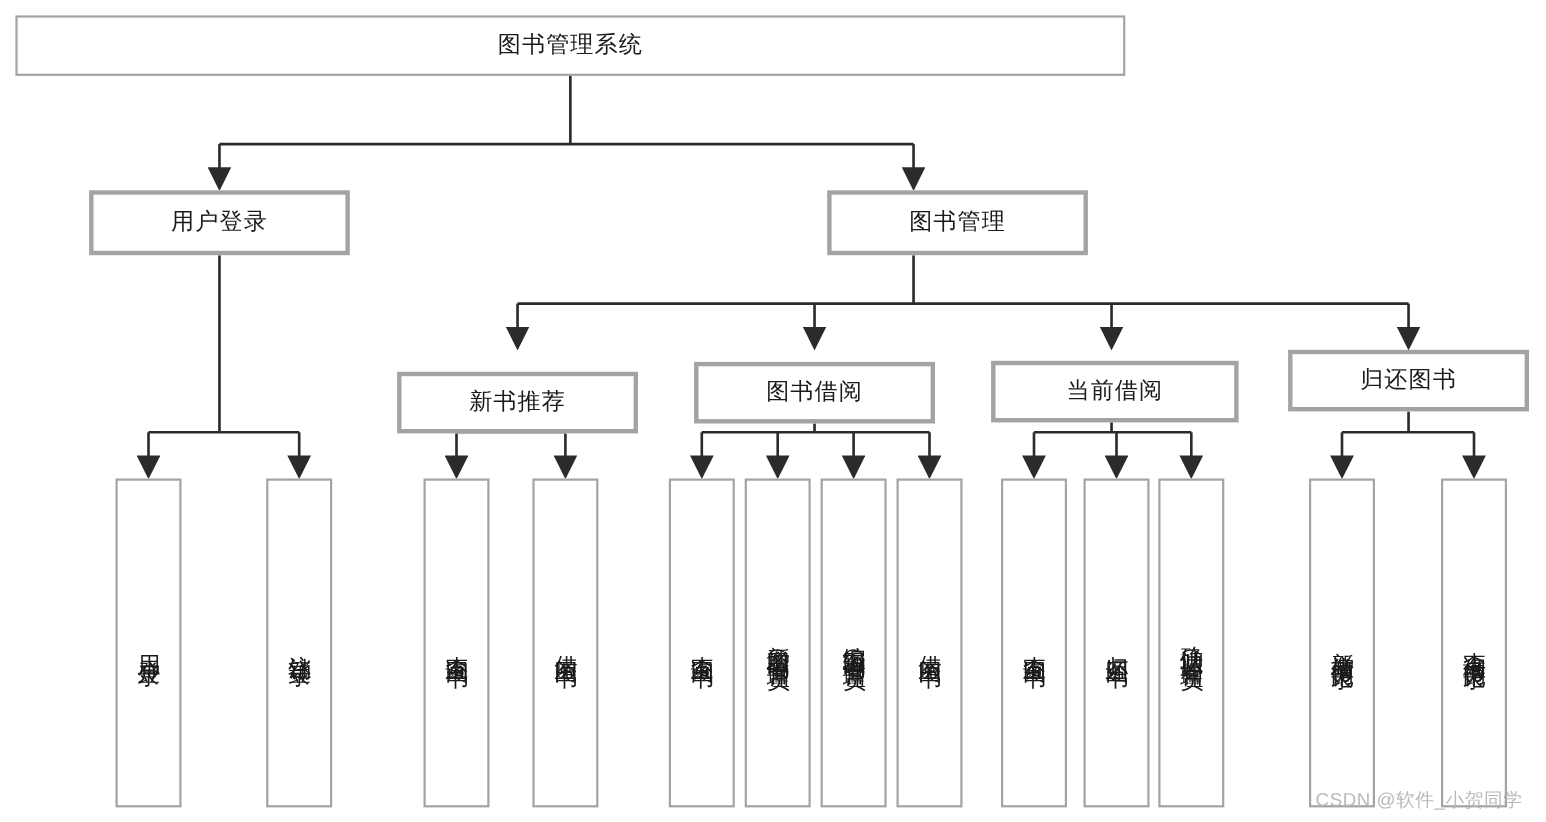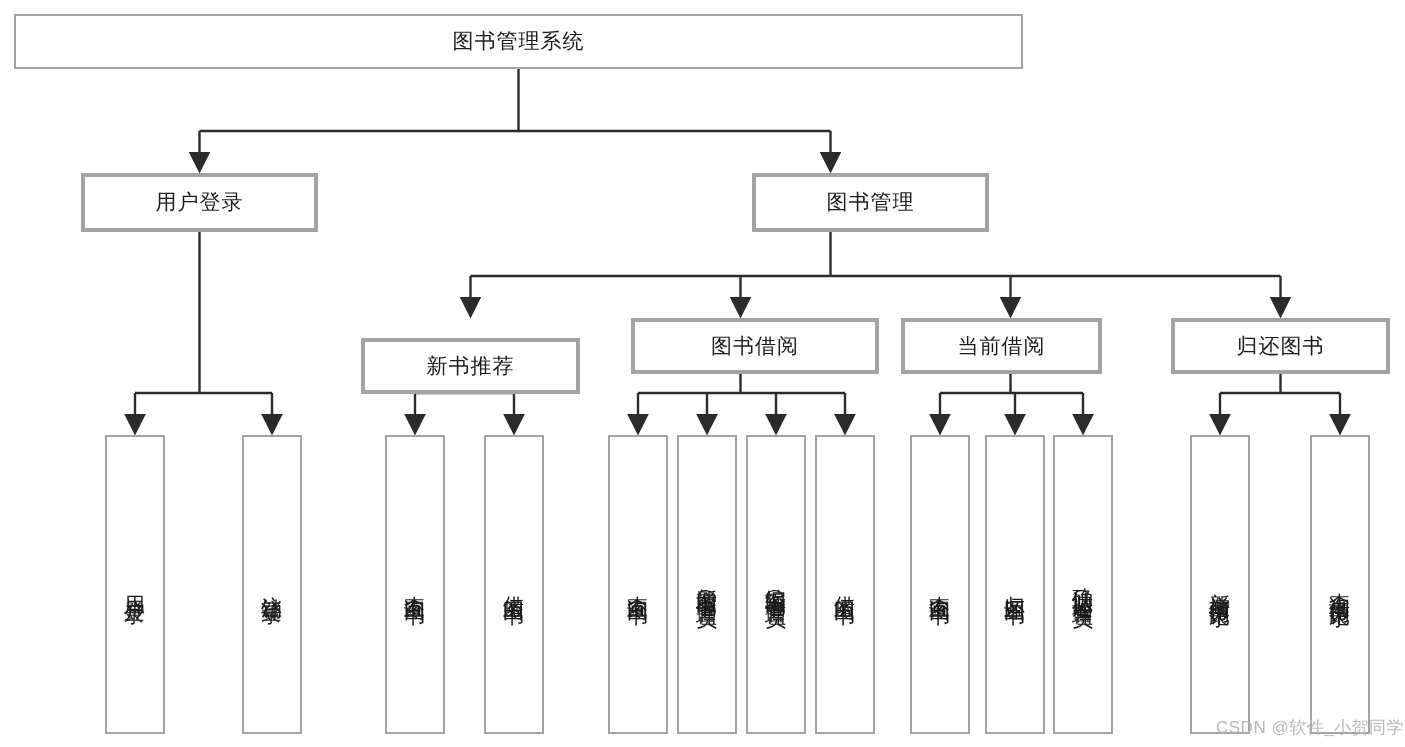--- a/index.html
+++ b/index.html
@@ -62,21 +62,20 @@
   .node.leaf.tall .label {
     max-height: 285px;
   }
   .watermark {
     position: absolute;
     font-size: 17px;
     color: #b9b9b9;
     white-space: nowrap;
     letter-spacing: 0.5px;
     user-select: none;
-    margin-left: 20px;
   }
 </style>
 </head>
 <body>
 
 <div id="diagram-root">
 
   <svg class="edges" viewBox="0 0 1405 747" xmlns="http://www.w3.org/2000/svg">
     <defs>
       <marker id="arrow" viewBox="0 0 12 12" refX="10" refY="6" markerWidth="9" markerHeight="9" orient="auto-start-reverse">
@@ -127,24 +126,24 @@
   <div class="node level-1" style="left: 81px; top: 173px; width: 237px; height: 59px;">
     <span class="label">用户登录</span>
   </div>
   <div class="node level-1" style="left: 712px; top: 173px; width: 237px; height: 59px; margin-left: 40px;">
     <span class="label">图书管理</span>
   </div>
 
   <div class="node level-2" style="left: 361px; top: 310px; width: 219px; height: 56px; margin-top: 28px;">
     <span class="label">新书推荐</span>
   </div>
-  <div class="node level-2" style="left: 631px; top: 318px; width: 248px; height: 56px;">
+  <div class="node level-2" style="left: 631px; top: 329px; width: 219px; height: 56px;">
     <span class="label">图书借阅</span>
   </div>
-  <div class="node level-2" style="left: 901px; top: 318px; width: 201px; height: 56px;">
+  <div class="node level-2" style="left: 901px; top: 328px; width: 225px; height: 56px;">
     <span class="label">当前借阅</span>
   </div>
   <div class="node level-2" style="left: 1171px; top: 318px; width: 219px; height: 56px;">
     <span class="label">归还图书</span>
   </div>
 
   <div class="node leaf" style="left: 105px; top: 435px; width: 60px; height: 299px;">
     <span class="label">用户登录</span>
   </div>
   <div class="node leaf" style="left: 242px; top: 435px; width: 60px; height: 299px;">

